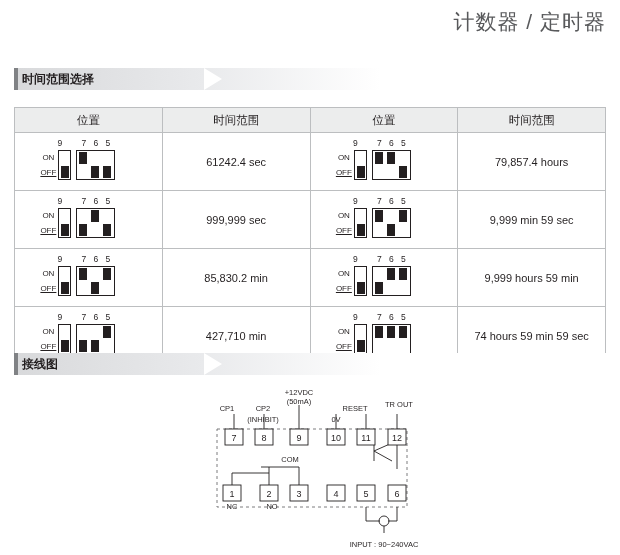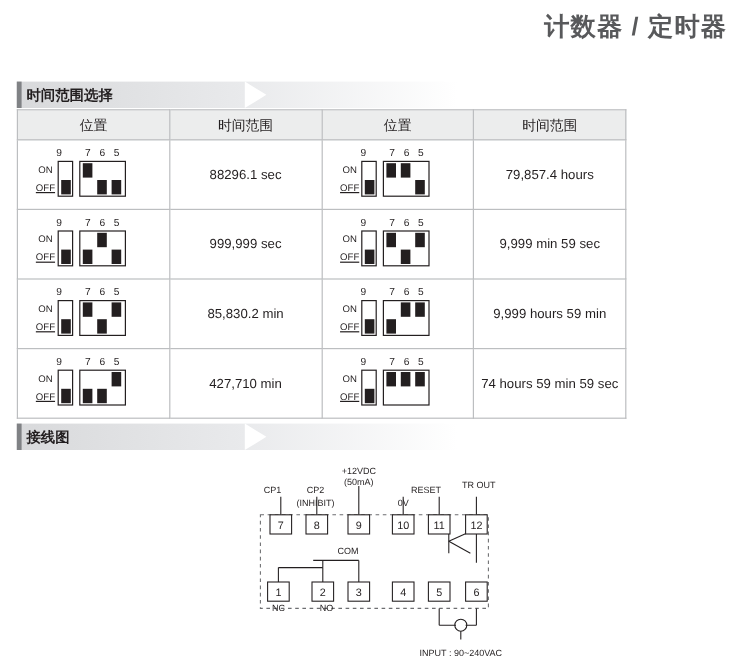--- a/index.html
+++ b/index.html
@@ -11,21 +11,21 @@
     position:relative;
     overflow:hidden;
   }
   
   .page-title{
     position:absolute;
     right:14px;top:8px;
     font-size:21px;
     letter-spacing:1px;
     color:#58595b;
-    font-weight:bold;
+    font-weight:normal;
   }
   
   .section-bar{
     position:absolute;
     left:14px;
     width:592px;
     height:22px;
     text-align:center;
   }
   .section-bar .grad{
@@ -47,22 +47,22 @@
     font-size:12px;
     font-weight:bold;
     color:#231f20;
   }
   .section-bar .accent{
     position:absolute;left:0;top:0;width:4px;height:22px;background:#808285;
   }
   
   .tbl{
     position:absolute;
-    left:14px;top:91px;
-    width:508px;
+    left:14px;top:107px;
+    width:592px;
     border-collapse:collapse;
     table-layout:fixed;
   }
   .tbl th,.tbl td{
     border:1px solid #bcbec0;
     font-size:11px;
     text-align:center;
     vertical-align:middle;
     color:#231f20;
   }
@@ -174,21 +174,21 @@
     <span class="lab lab-on">ON</span>
     <span class="lab lab-off">OFF</span>
     <span class="boxA"></span>
     <span class="boxB"></span>
     <span class="sw sw9 down"></span>
     <span class="sw sw7 up"></span>
     <span class="sw sw6 down"></span>
     <span class="sw sw5 down"></span>
   </div>
         </td>
-        <td class="range-cell">88296.1 sec</td>
+        <td class="range-cell">61242.4 sec</td>
         <td class="dip-cell">
           <div class="dip">
     <span class="num n9">9</span>
     <span class="num n7">7</span>
     <span class="num n6">6</span>
     <span class="num n5">5</span>
     <span class="lab lab-on">ON</span>
     <span class="lab lab-off">OFF</span>
     <span class="boxA"></span>
     <span class="boxB"></span>

